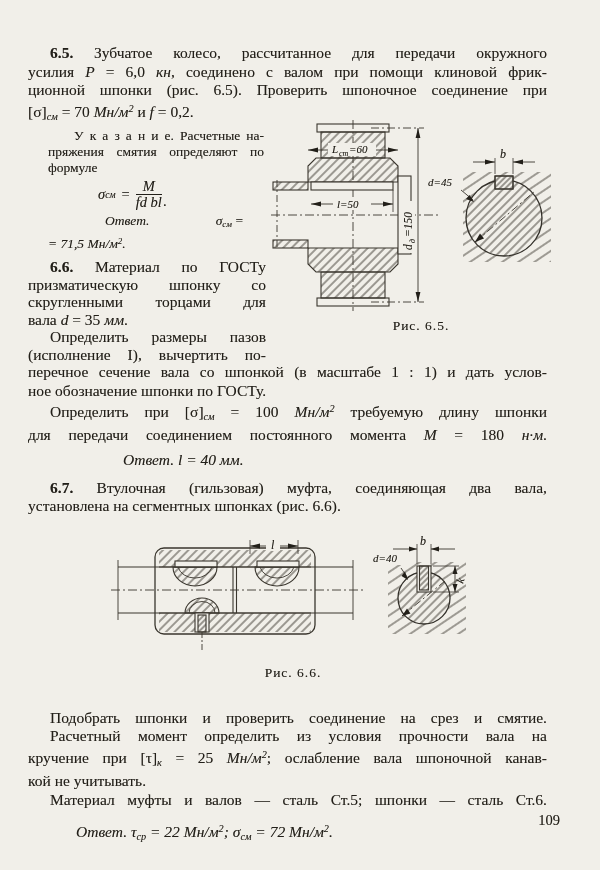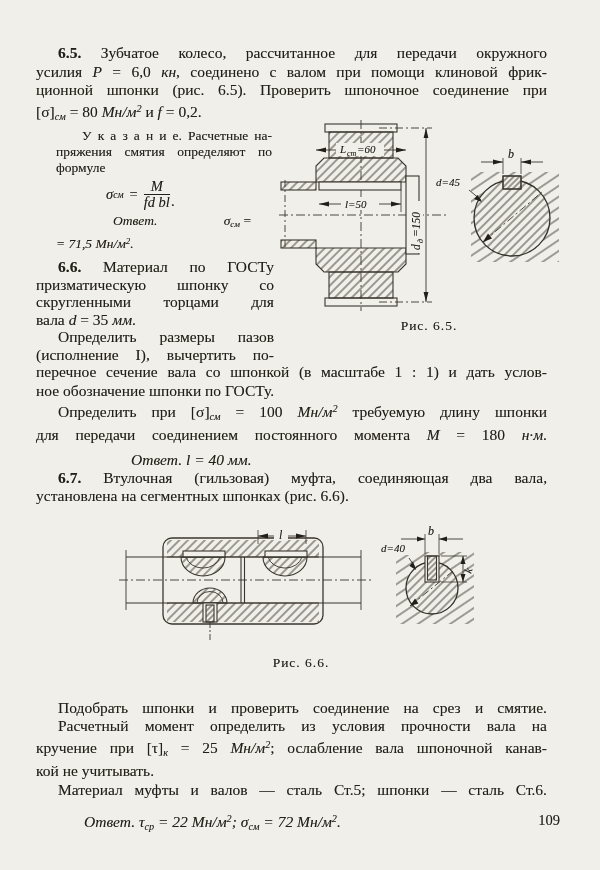--- a/index.html
+++ b/index.html
@@ -1,18 +1,18 @@
 <!DOCTYPE html>
 <html><head>
 <meta charset="utf-8">
 <style>
   html,body{margin:0;padding:0;}
   body{width:600px;height:870px;background:#f1efe9;overflow:hidden;}
   .page{position:relative;width:600px;height:870px;box-sizing:border-box;
-        padding:44px 53px 0 36px;
+        padding:44px 53px 0 28px;
         font-family:"Liberation Serif","DejaVu Serif",serif;
         color:#221f19; text-shadow:0 0 0.4px rgba(30,25,15,0.4);}
   .ln{font-size:15.5px;line-height:18.5px;}
   .j{text-align:justify;text-align-last:justify;}
   .ind{text-indent:22px;}
   .it{font-style:italic;}
   .bd{font-weight:bold;}
   .sb{font-size:66%;vertical-align:-0.25em;letter-spacing:0;}
   .sp{font-size:66%;vertical-align:0.5em;}
   
@@ -29,37 +29,37 @@
   .formula .dot{align-self:flex-end;margin-left:1px;}
   .ansline1{display:flex;justify-content:space-between;margin-left:77px;width:138px;
             font-size:13.5px;line-height:17px;}
   .ansline2{margin-left:20px;font-size:13.5px;line-height:17px;}
   .p66a{margin-top:6px;}
   .p66a .ln{line-height:17.5px;}
   .figwrap{position:absolute;left:243px;top:-8px;width:300px;}
   .caption{font-size:13.5px;text-align:center;margin-top:2px;letter-spacing:1px;}
   .ans-line{font-size:15.5px;line-height:19px;font-family:Liberation Serif, serif;}
   .ans66{margin:5px 0 0 95px;}
-  .p67{}
+  .p67{margin-top:10px;}
   .fig66wrap{margin:8px 0 0 55px;width:420px;}
   .bottomblk{margin-top:28px;}
   .ans67{margin:10px 0 0 48px;}
   .pagenum{position:absolute;top:812px;right:40px;font-size:14.5px;}
   svg text{font-family:"Liberation Serif","DejaVu Serif",serif;}
 </style>
 </head>
 <body>
 
 <div class="page">
 
   <div>
     <div class="ln j ind"><span class="bd">6.5. </span><span>Зубчатое колесо, рассчитанное для передачи окружного</span></div>
     <div class="ln j"><span>усилия </span><span class="it">P</span><span> = 6,0 </span><span class="it">кн</span><span>, соединено с валом при помощи клиновой фрик-</span></div>
     <div class="ln j"><span>ционной шпонки (рис. 6.5). Проверить шпоночное соединение при</span></div>
-    <div class="ln"><span>[σ]</span><span class="it sb">см</span><span> = 80 </span><span class="it">Мн/м</span><span class="it sp">2</span><span> и </span><span class="it">f</span><span> = 0,2.</span></div>
+    <div class="ln"><span>[σ]</span><span class="it sb">см</span><span> = 70 </span><span class="it">Мн/м</span><span class="it sp">2</span><span> и </span><span class="it">f</span><span> = 0,2.</span></div>
   </div>
 
   <div class="row">
     <div class="leftcol">
       <div class="note">
         <div class="ln j ind1"><span>У к а з а н и е.  Расчетные на-</span></div>
         <div class="ln j"><span>пряжения смятия определяют по</span></div>
         <div class="ln"><span>формуле</span></div>
       </div>
       <div class="formula">

